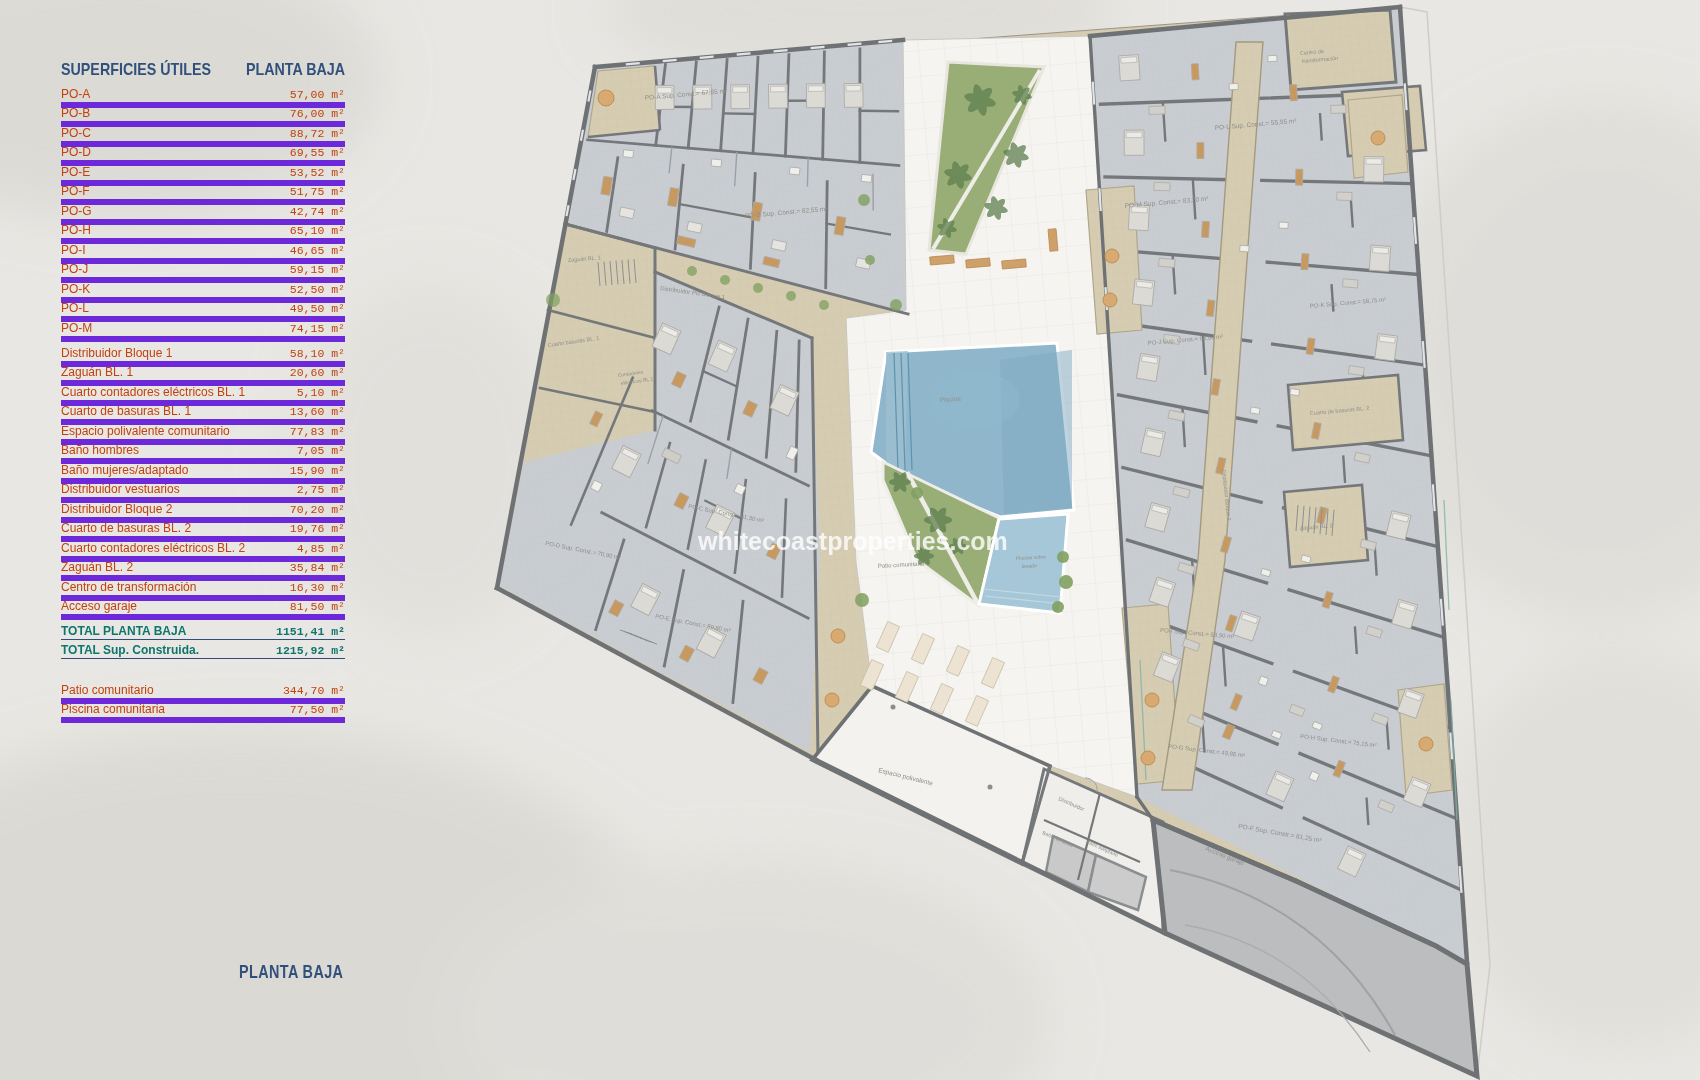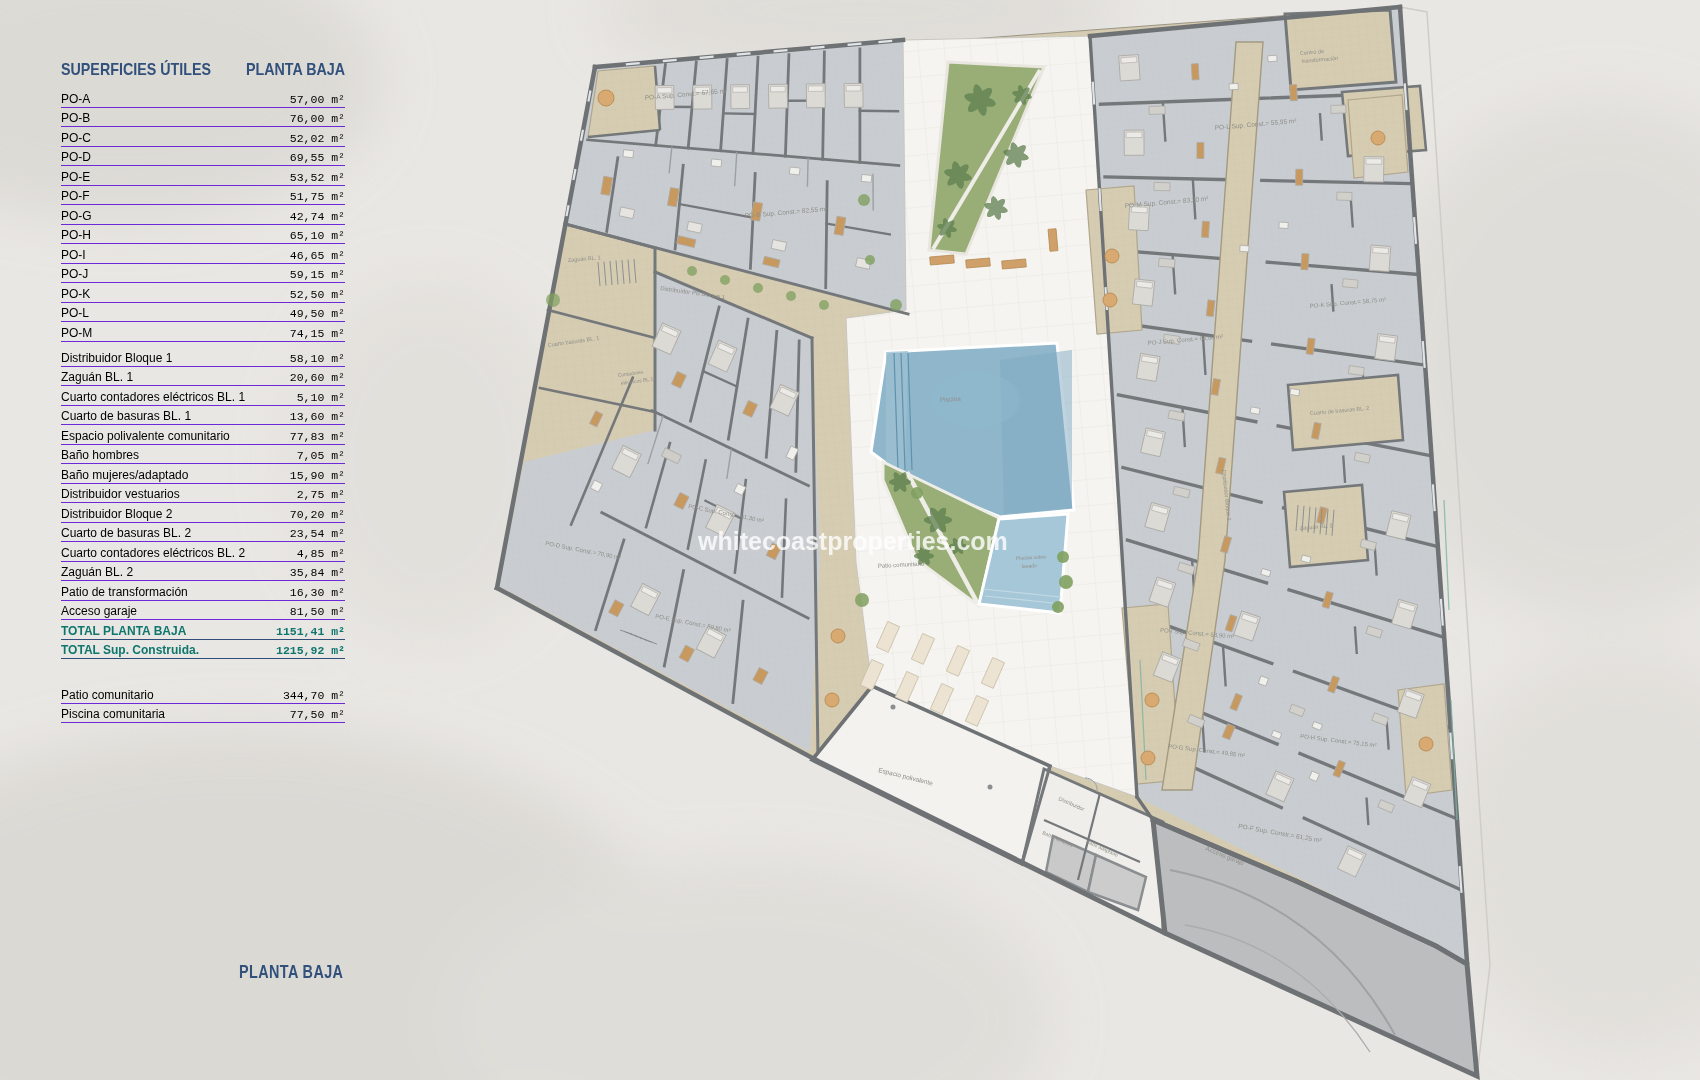--- a/index.html
+++ b/index.html
@@ -2,23 +2,23 @@
 <html><head><meta charset="utf-8">
 <style>
 html,body{margin:0;padding:0;width:1700px;height:1080px;overflow:hidden;background:#e9e7e3;
 font-family:"Liberation Sans",sans-serif;}
 #wrap{position:relative;width:1700px;height:1080px;}
 #tbl{position:absolute;left:61px;top:0;width:284px;}
 #hdr{position:absolute;top:60px;left:0;width:284px;color:#31517c;font-size:17px;font-weight:bold;white-space:nowrap;}
 #hdr .h1{display:inline-block;transform:scaleX(0.84);transform-origin:0 0;}
 #hdr .h2{position:absolute;right:0;display:inline-block;transform:scaleX(0.84);transform-origin:100% 0;}
 .blk{position:absolute;left:0;width:284px;}
-.r{height:19.5px;box-sizing:border-box;border-bottom:1px solid #6d28d9;display:flex;
+.r{height:19.5px;box-sizing:border-box;border-bottom:6px solid #6d28d9;display:flex;
 justify-content:space-between;align-items:flex-end;padding-bottom:1px;
-color:#000000;font-size:12px;}
+color:#c2410c;font-size:12px;}
 .r .v{font-size:11.5px;font-family:Liberation Mono, monospace;}
 .r.tot{color:#0f766e;font-weight:bold;border-bottom:1.5px solid #2f4d78;}
 #title{position:absolute;left:239px;top:962px;color:#31517c;font-size:18px;font-weight:bold;letter-spacing:0.5px;transform:scaleX(0.8);transform-origin:0 0;}
 </style></head>
 <body>
 <div id="wrap">
 <svg width="1700" height="1080" viewBox="0 0 1700 1080" style="position:absolute;top:0;left:0">
 <defs>
 <pattern id="apt" width="7" height="7" patternUnits="userSpaceOnUse" patternTransform="rotate(-5)">
  <rect width="7" height="7" fill="#c9cdd2"></rect>
@@ -889,21 +889,21 @@
 <div class="r ">
           <span class="l">PO-A</span>
           <span class="v">57,00 m²</span>
         </div>
 <div class="r ">
           <span class="l">PO-B</span>
           <span class="v">76,00 m²</span>
         </div>
 <div class="r ">
           <span class="l">PO-C</span>
-          <span class="v">52,02 m²</span>
+          <span class="v">88,72 m²</span>
         </div>
 <div class="r ">
           <span class="l">PO-D</span>
           <span class="v">69,55 m²</span>
         </div>
 <div class="r ">
           <span class="l">PO-E</span>
           <span class="v">53,52 m²</span>
         </div>
 <div class="r ">
@@ -971,32 +971,32 @@
 <div class="r ">
           <span class="l">Distribuidor vestuarios</span>
           <span class="v">2,75 m²</span>
         </div>
 <div class="r ">
           <span class="l">Distribuidor Bloque 2</span>
           <span class="v">70,20 m²</span>
         </div>
 <div class="r ">
           <span class="l">Cuarto de basuras BL. 2</span>
-          <span class="v">23,54 m²</span>
+          <span class="v">19,76 m²</span>
         </div>
 <div class="r ">
           <span class="l">Cuarto contadores eléctricos BL. 2</span>
           <span class="v">4,85 m²</span>
         </div>
 <div class="r ">
           <span class="l">Zaguán BL. 2</span>
           <span class="v">35,84 m²</span>
         </div>
 <div class="r ">
-          <span class="l">Patio de transformación</span>
+          <span class="l">Centro de transformación</span>
           <span class="v">16,30 m²</span>
         </div>
 <div class="r ">
           <span class="l">Acceso garaje</span>
           <span class="v">81,50 m²</span>
         </div>
 <div class="r tot">
           <span class="l">TOTAL PLANTA BAJA</span>
           <span class="v">1151,41 m²</span>
         </div>

